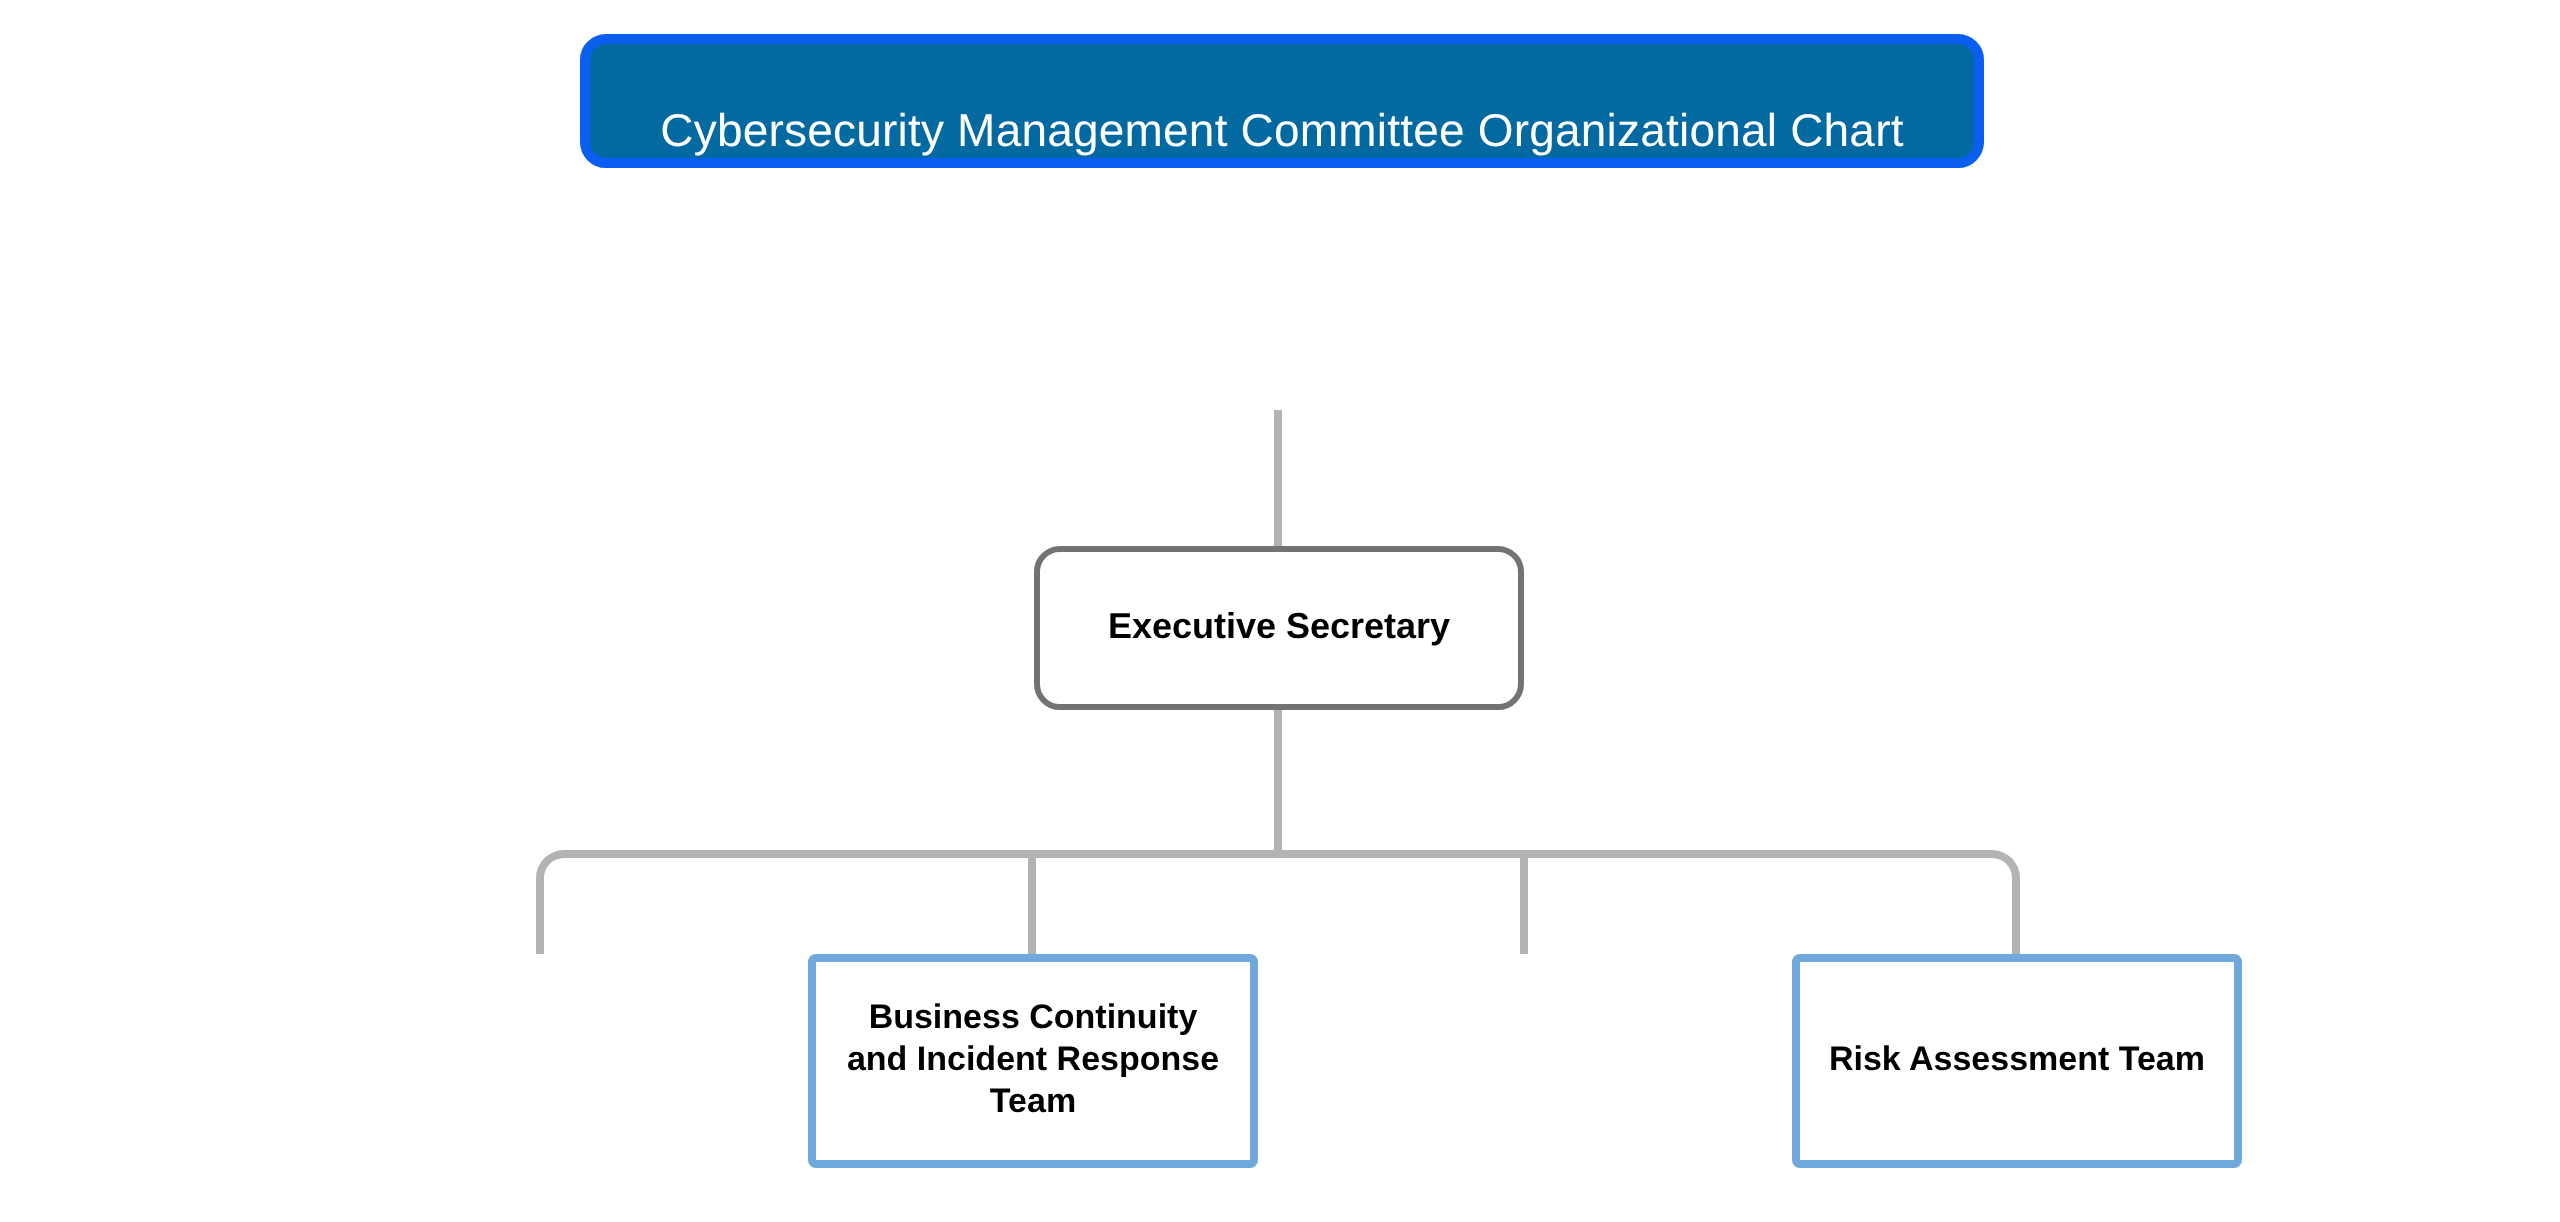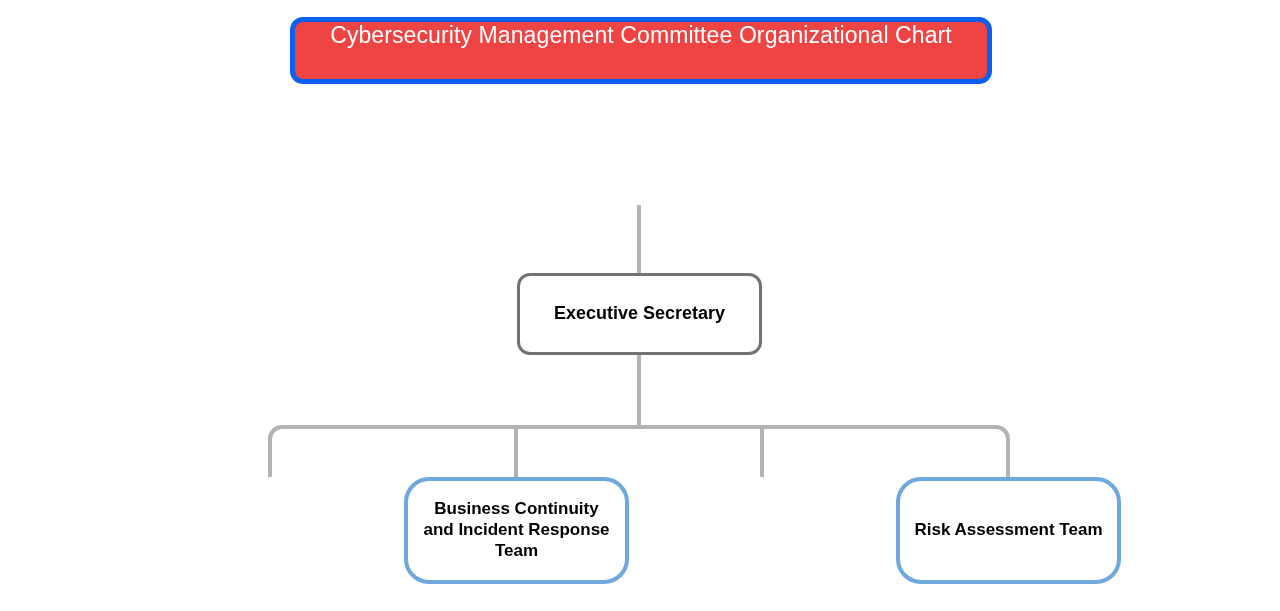--- a/index.html
+++ b/index.html
@@ -20,25 +20,25 @@
     background: #ffffff;
   }
   
   .title-banner {
     position: absolute;
     left: 290px;
     top: 17px;
     width: 702px;
     height: 67px;
     box-sizing: border-box;
-    background: #ef4444;
+    background: #0369a1;
     border: 5px solid #0a5ef0;
     border-radius: 13px;
     display: flex;
-    align-items: flex-start;
+    align-items: flex-end;
     justify-content: center;
   }
   .title-banner .title-text {
     color: #ffffff;
     font-size: 23px;
     font-weight: 400;
     letter-spacing: 0.1px;
     white-space: nowrap;
     font-family: "Liberation Sans", sans-serif;
   }
@@ -76,21 +76,21 @@
     height: 82px;
     border: 3px solid #737373;
     border-radius: 13px;
   }
   .node-secretary .node-label { font-size: 18px; }
   .node-team {
     top: 477px;
     width: 225px;
     height: 107px;
     border: 4px solid #6fa8dc;
-    border-radius: 25px;
+    border-radius: 4px;
   }
   .node-team .node-label { font-size: 17px; }
   .node-team-0 { left: 158px; }
   .node-team-1 { left: 404px; }
   .node-team-2 { left: 650px; }
   .node-team-3 { left: 896px; }
   
   .connector {
     position: absolute;
     background: #b3b3b3;

